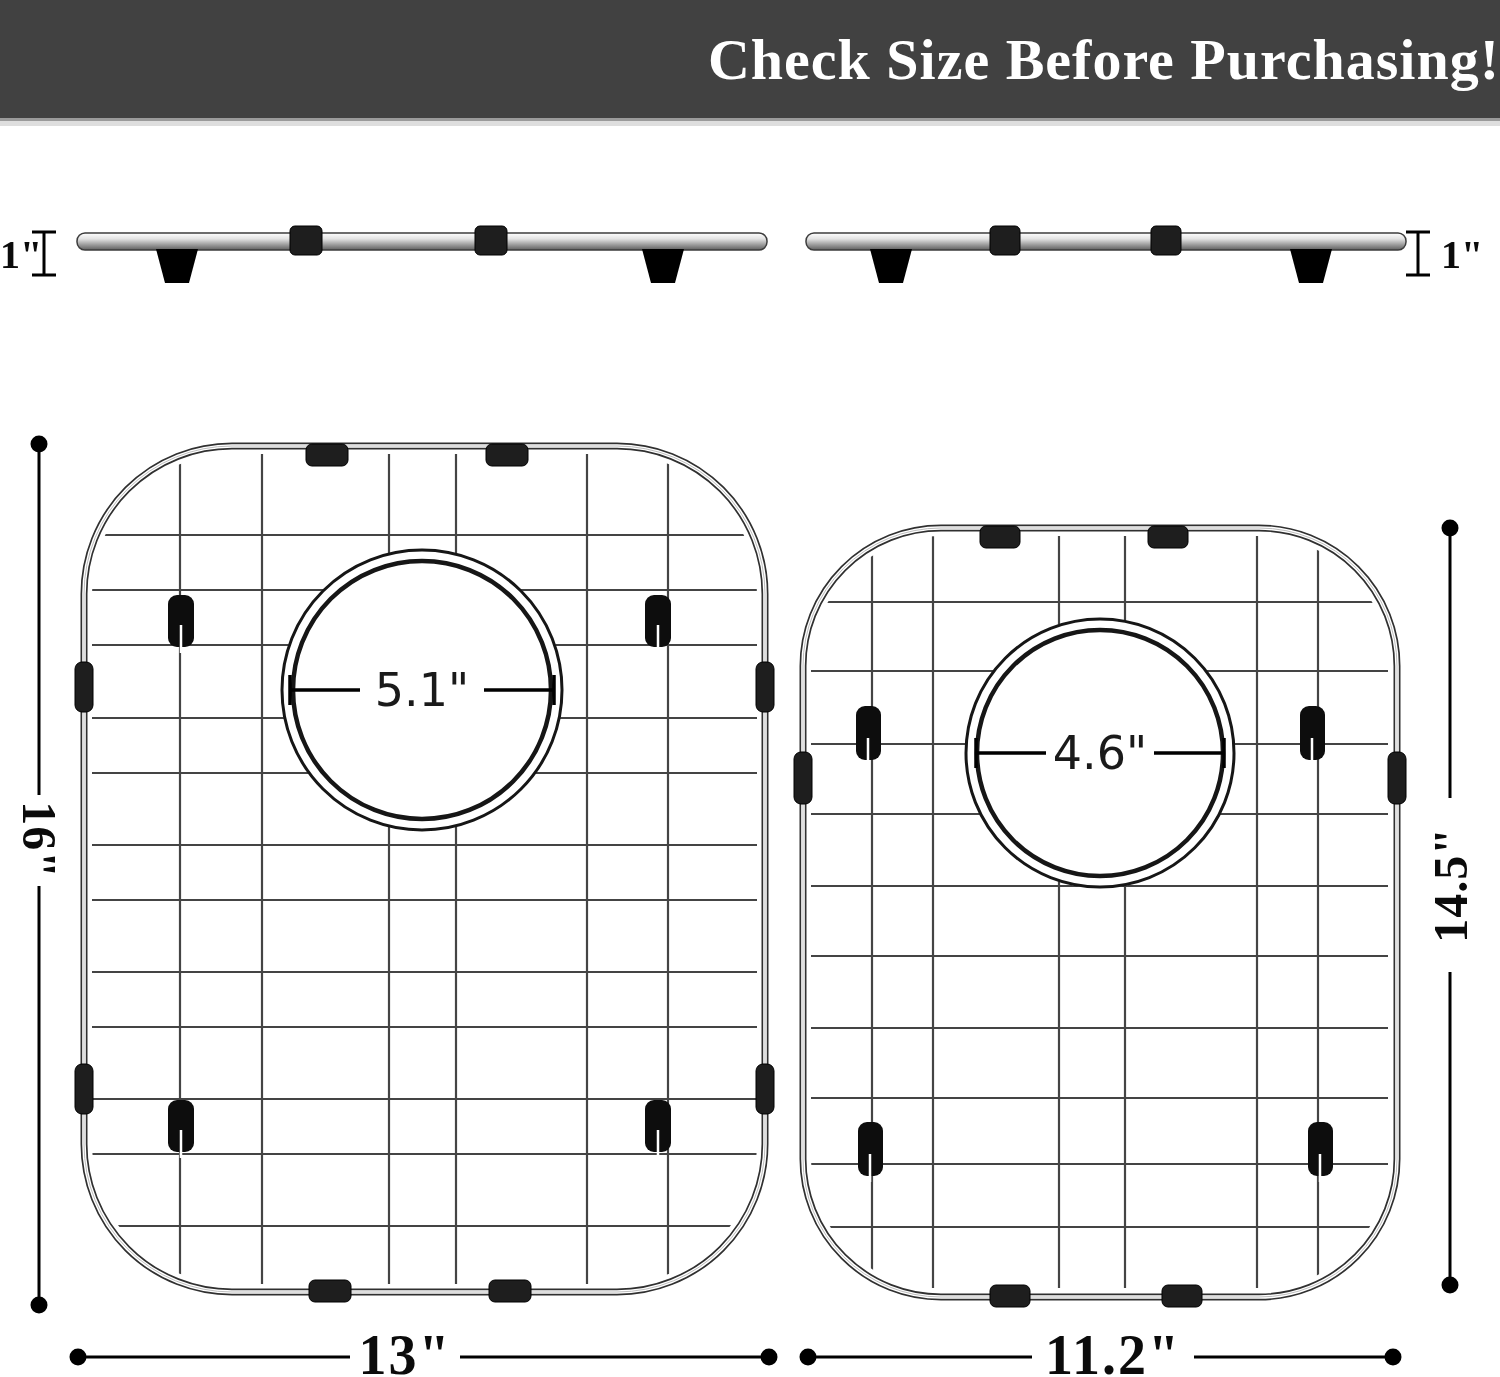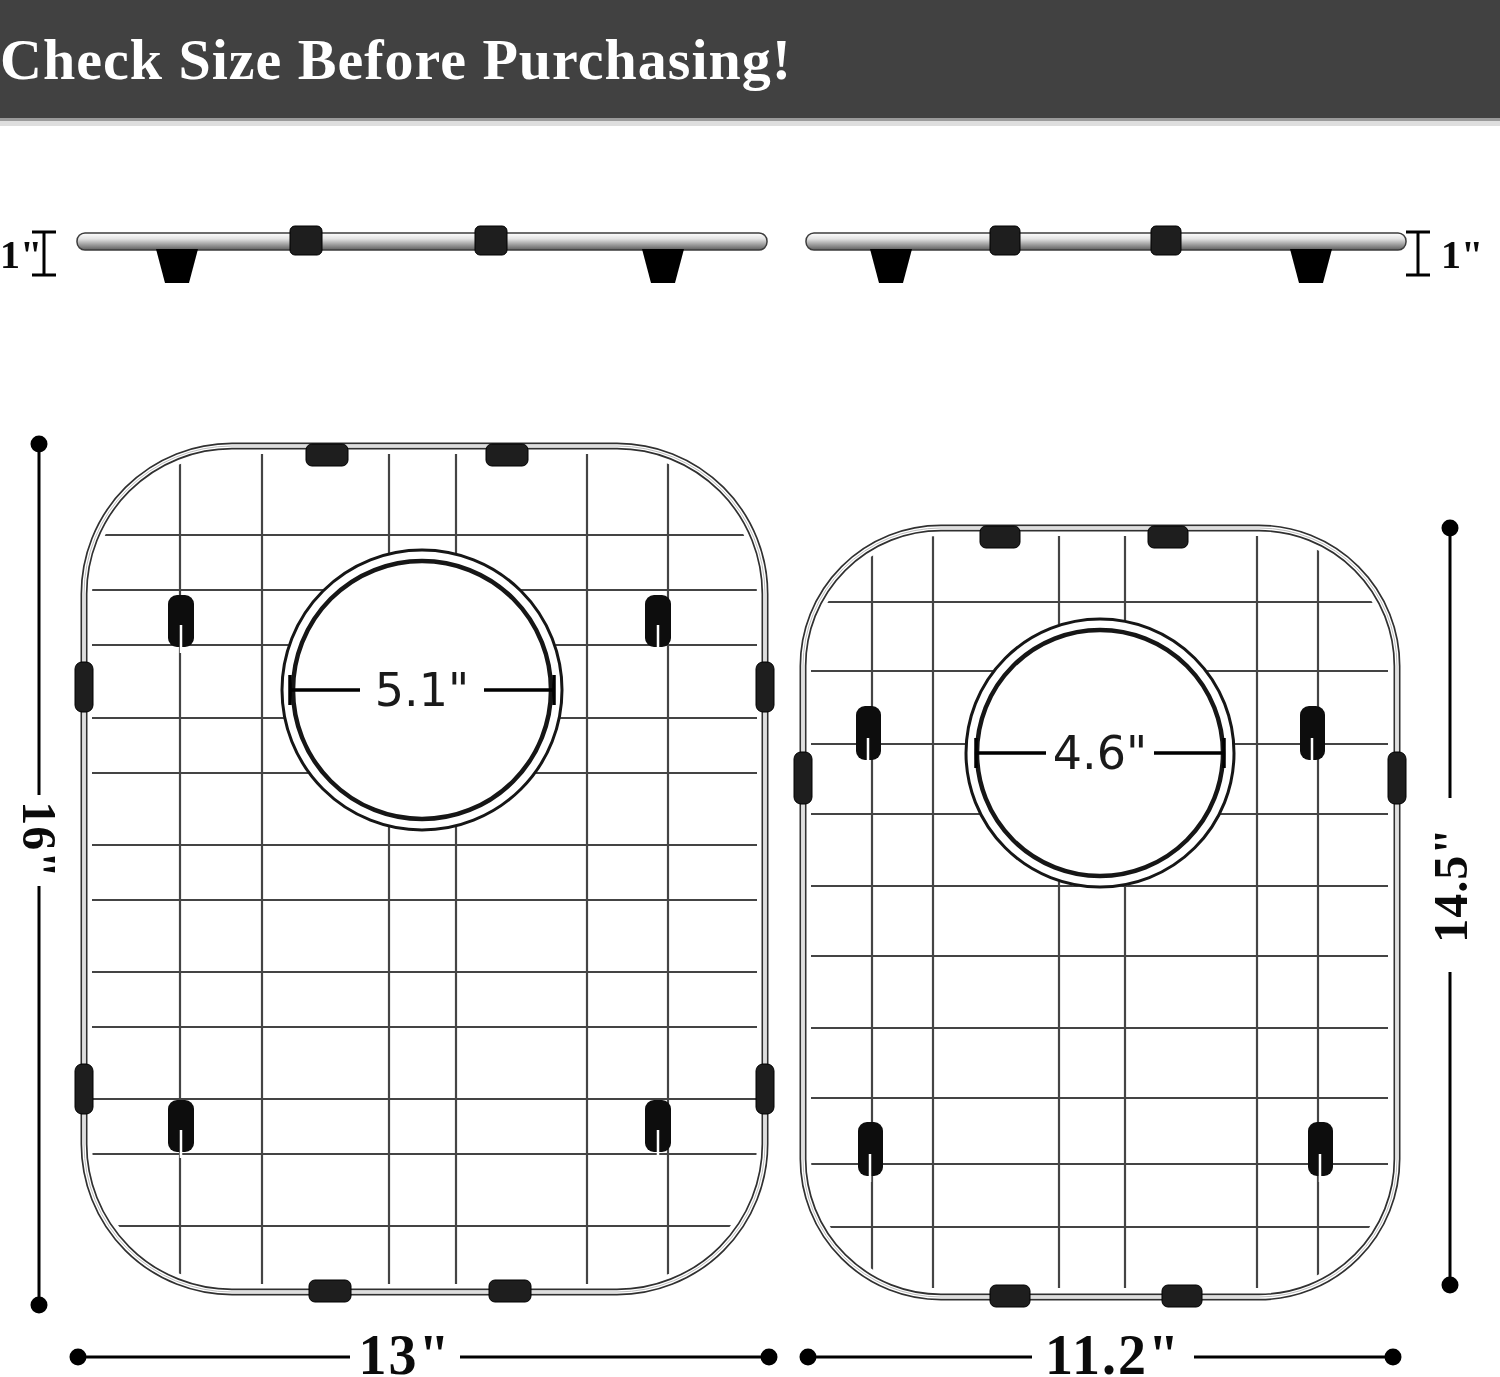--- a/index.html
+++ b/index.html
@@ -1,20 +1,20 @@
 <!DOCTYPE html>
 <html><head>
 <meta charset="utf-8">
 <style>
   html,body{margin:0;padding:0;background:#ffffff;}
   .stage{position:relative;width:1500px;height:1377px;overflow:hidden;background:#fff;
          font-family:"Liberation Serif", serif;}
   .banner{position:absolute;left:0;top:0;width:1500px;height:118px;background:#414141;
           border-bottom:3px solid #9a9a9a;box-shadow:0 5px 0 #dedede;
-          display:flex;align-items:center;justify-content:flex-start;}
+          display:flex;align-items:center;justify-content:flex-end;}
   .banner span{color:#ffffff;font-family:"Liberation Serif",serif;font-weight:bold;
                font-size:58px;letter-spacing:1px;white-space:nowrap;}
   svg{position:absolute;left:0;top:0;}
   .dimline{stroke:#000;stroke-width:3;fill:none;}
   .dimdot{fill:#000;}
   .dimtext{font-family:"Liberation Serif",serif;font-weight:bold;fill:#0b0b0b;}
   .dimtext.big{font-size:56px;letter-spacing:2px;}
   .dimtext.vert{font-size:48px;letter-spacing:1px;}
   .dimtext.small{font-size:40px;}
   .holetext{font-family:"DejaVu Sans",sans-serif;font-size:46px;fill:#1a1a1a;}

